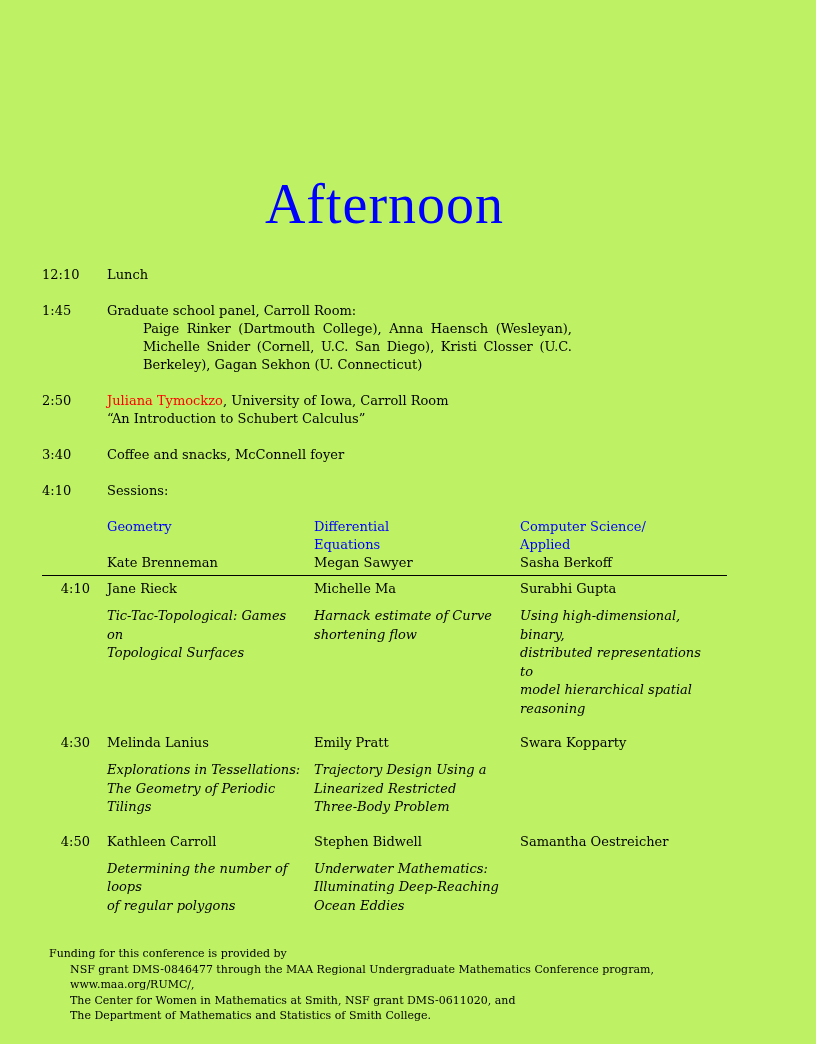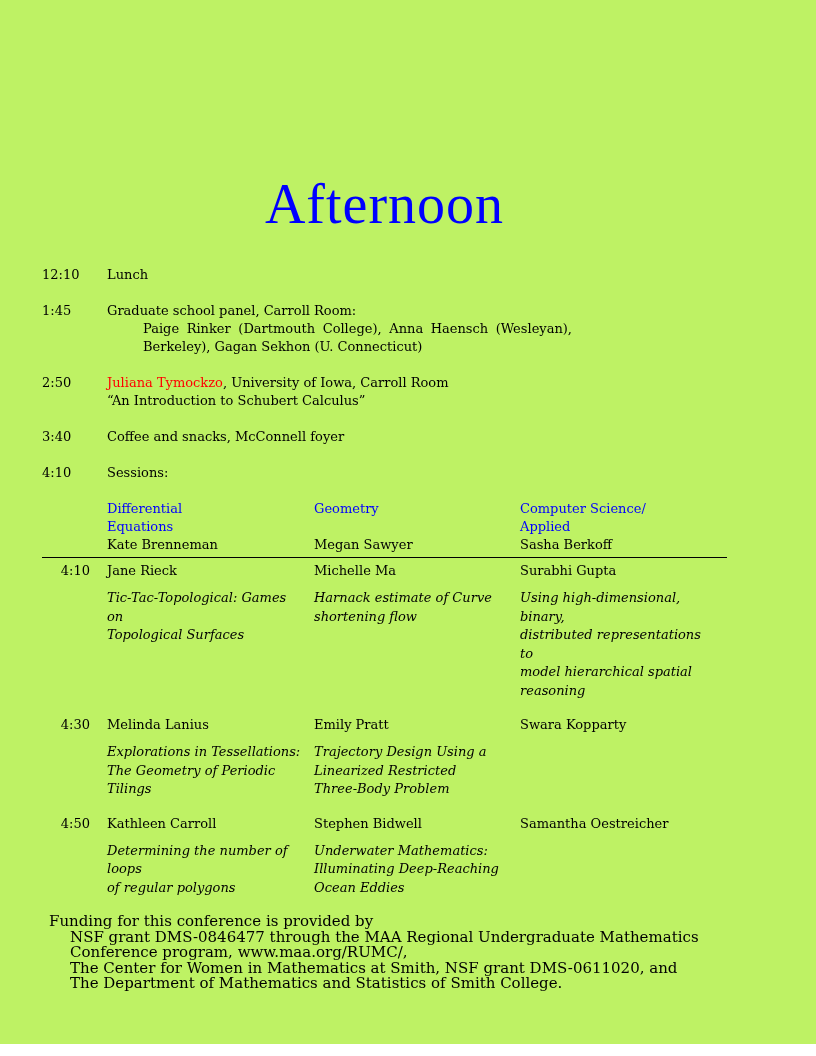--- a/index.html
+++ b/index.html
@@ -28,22 +28,22 @@
   .jl{text-align:justify;text-align-last:justify;}
   .red-name{color:var(--accent-red,#ff0000);}
   .sgrid{display:grid;grid-template-columns:65px 207px 206px 207px;}
   .gtime{text-align:right;padding-right:17px;}
   .track{color:var(--accent-blue,#0000ff);white-space:pre-line;}
   .rule{border-top:1.6px solid #000;margin-top:3px;width:685px;}
   .names-row{margin-top:4px;}
   .titles-row{margin-top:9px;margin-bottom:16px;}
   .ttl{font-style:italic;white-space:pre-line;line-height:18.5px;padding-right:10px;}
   .footer{
-    position:absolute;left:49px;top:914px;width:730px;
-    font-size:15px;line-height:15.6px;
+    position:absolute;left:49px;top:946px;width:730px;
+    font-size:11px;line-height:15.6px;
   }
   .findent{margin-left:21px;}
 </style>
 </head>
 <body>
 
 <div class="page">
   <div class="content">
 
     <div class="doc-title">Afternoon</div>
@@ -52,20 +52,21 @@
       <div class="time">12:10</div>
       <div class="rc">Lunch</div>
     </div>
 
     <div class="row">
       <div class="time">1:45</div>
       <div class="rc">
         <div>Graduate school panel, Carroll Room:</div>
         <div class="panel-lines">
           <div class="jl">Paige Rinker (Dartmouth College), Anna Haensch (Wesleyan),</div>
+          <div class="jl">Michelle Snider (Cornell, U.C. San Diego), Kristi Closser (U.C.</div>
           <div>Berkeley), Gagan Sekhon (U. Connecticut)</div>
         </div>
       </div>
     </div>
 
     <div class="row">
       <div class="time">2:50</div>
       <div class="rc">
         <div><span class="red-name">Juliana Tymockzo</span><span>, University of Iowa, Carroll Room</span></div>
         <div>“An Introduction to Schubert Calculus”</div>
@@ -79,23 +80,23 @@
 
     <div class="row">
       <div class="time">4:10</div>
       <div class="rc">Sessions:</div>
     </div>
 
     <div>
 
       <div class="sgrid">
         <div class="gtime"></div>
+        <div class="track">Geometry</div>
         <div class="track">Differential
 Equations</div>
-        <div class="track">Geometry</div>
         <div class="track">Computer Science/
 Applied</div>
       </div>
 
       <div class="sgrid">
         <div class="gtime"></div>
         <div>Kate Brenneman</div>
         <div>Megan Sawyer</div>
         <div>Sasha Berkoff</div>
       </div>

